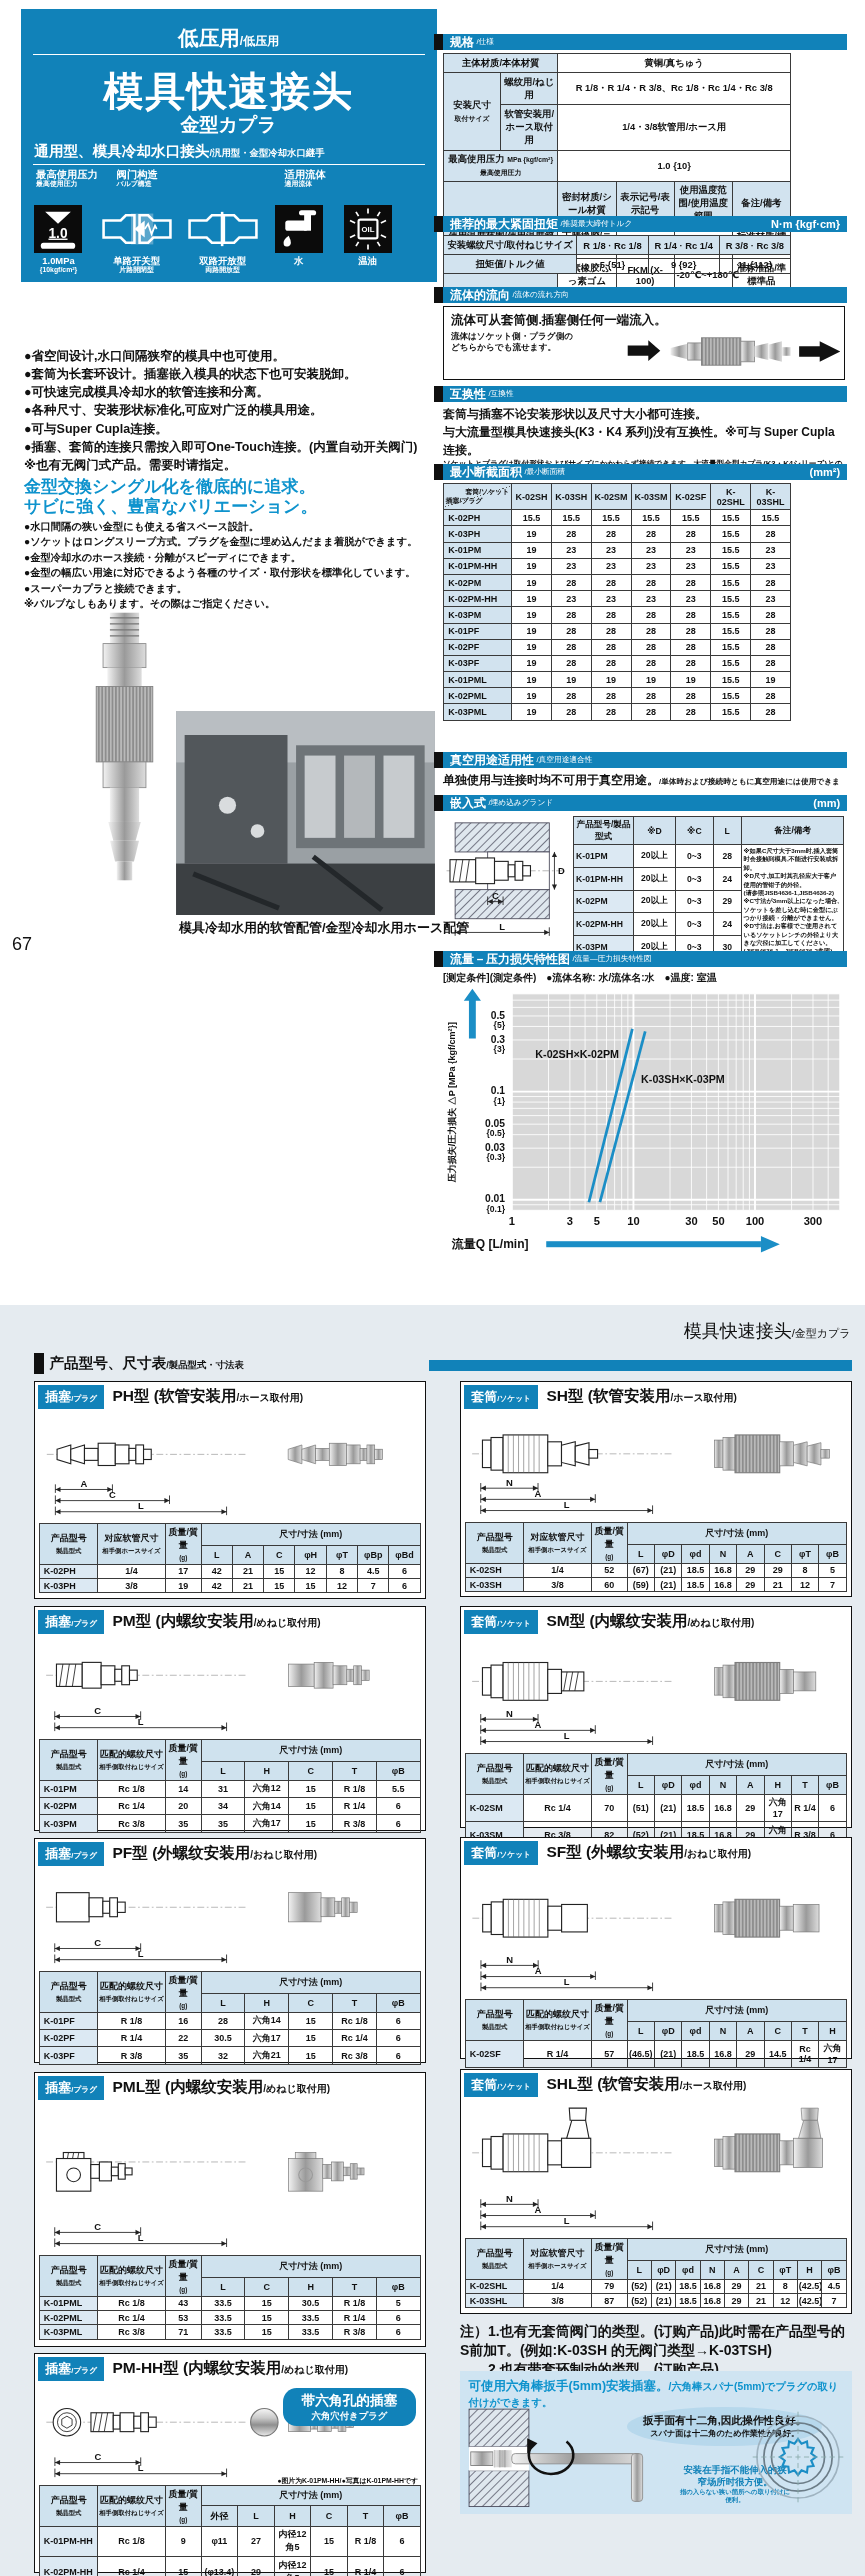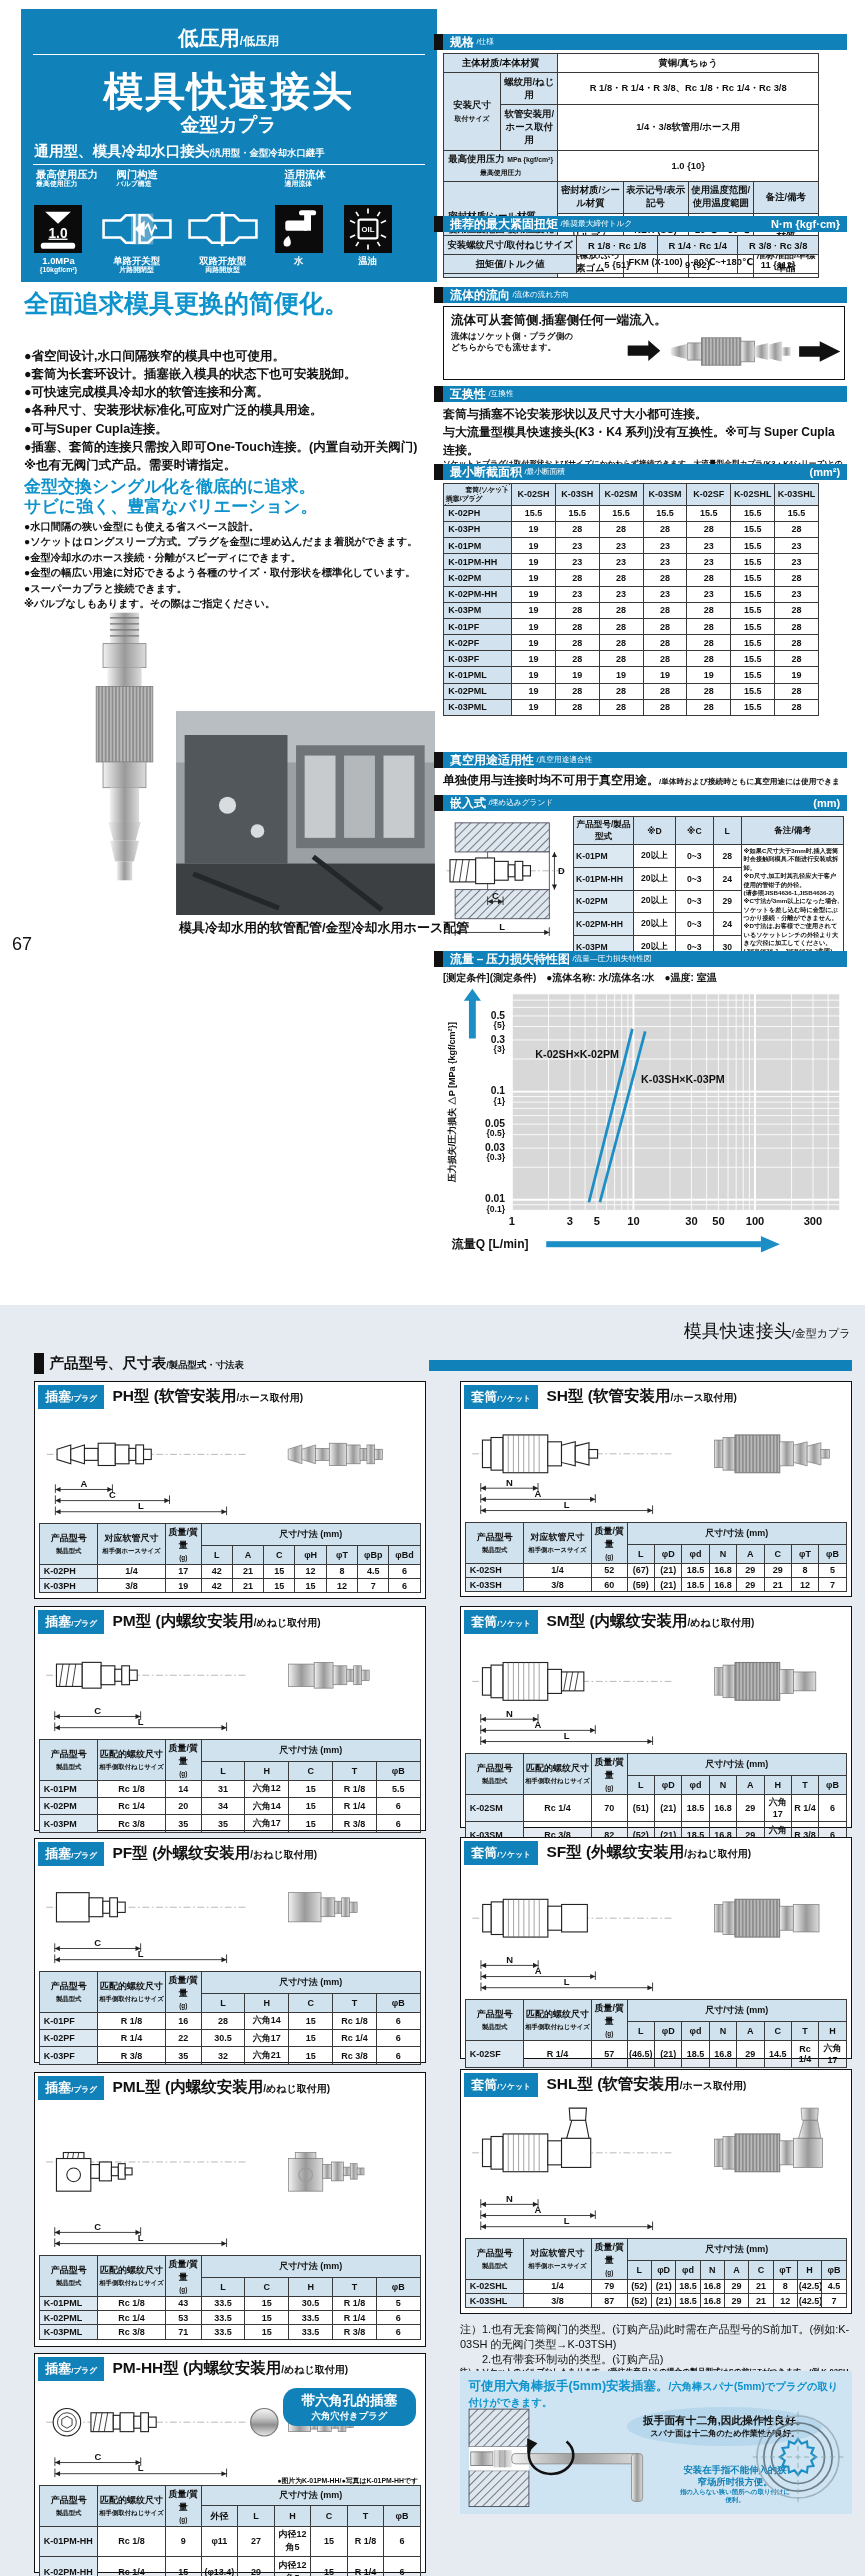--- a/index.html
+++ b/index.html
@@ -30,21 +30,21 @@
   .bjp{font-size:10.3px;font-weight:700;line-height:1.5}
   #photo-caption{position:absolute;left:179px;top:919px;font-size:13px;font-weight:bold}
   #pageno{position:absolute;left:12px;top:934px;font-size:18px;font-weight:normal}
   
   #rc{position:absolute;left:443px;top:0;width:404px;height:1297px}
   .sbar{position:absolute;left:0;width:404px;height:16.3px;background:#1182b9;color:#fff;display:flex;align-items:center;padding:0 6.9px;box-sizing:border-box;font-weight:bold;font-size:12px}
   .sbar::before{content:"";position:absolute;left:-8.6px;width:8.6px;top:0;bottom:0;background:#101010}
   .sbar .jp{font-size:7.7px;margin-left:2.6px;font-weight:normal}
   .sbar .unit{margin-left:auto;font-size:11px}
   table{border-collapse:collapse}
-  .tb{width:376px;font-size:9.4px;font-weight:bold;text-align:center;table-layout:fixed}
+  .tb{width:348px;font-size:9.4px;font-weight:bold;text-align:center;table-layout:fixed}
   .tb th,.tb td{border:0.9px solid #3a3a3a;padding:2.6px 1.7px}
   .tb th{background:#d2e3ef}
   .tb small{font-size:6.9px;font-weight:bold}
   .mtx td:first-child{background:#d2e3ef;text-align:left;padding-left:4.3px}
   .corner{position:relative;height:20.6px;background:linear-gradient(to bottom right,#d2e3ef 49.6%,#555 49.6%,#555 50.4%,#d2e3ef 50.4%)}
   .corner span{position:absolute;font-size:6.9px}
   .corner .ctr{top:0.9px;right:1.7px}.corner .cbl{bottom:0.9px;left:1.7px}
   .flowbox{position:absolute;left:0;width:400px;border:1.7px solid #101010;background:#fff}
   .flowbox .t1{font-size:12.5px;font-weight:bold;margin:5.2px 0 1.7px 6.9px}
   .flowbox .t2{font-size:8.6px;font-weight:bold;margin-left:6.9px;line-height:1.25}
@@ -73,21 +73,21 @@
   .ctable{width:calc(100% - 8.6px);margin:1.7px 4.3px 4.3px;font-size:9px;font-weight:bold;text-align:center;table-layout:fixed}
   .ctable th,.ctable td{border:0.9px solid #3a3a3a;padding:1.7px 0.9px;overflow:hidden}
   .ctable thead th{background:#cfe2ee}
   .ctable tbody td:first-child{background:#dce9f3;text-align:left;padding-left:3.4px}
   .ctable small{font-size:6.4px;font-weight:bold}
   .badge{position:absolute;right:8.6px;top:34px;background:#1182b9;color:#fff;border-radius:13.7px;
          text-align:center;font-weight:bold;font-size:13.7px;padding:5.2px 19px;line-height:1.2}
   .badge small{display:block;font-size:9.4px}
   .pcap{position:absolute;right:6.9px;font-size:6.9px;font-weight:bold}
   #notes{position:absolute;left:460px;width:392px}
-  .ncn{font-size:11px;font-weight:normal;line-height:1.35}
+  .ncn{font-size:14px;font-weight:bold;line-height:1.35}
   .njp{font-size:7.7px;font-weight:bold;line-height:1.35}
   #hexpanel{position:absolute;left:460px;width:392px;background:#cfe4f2}
   #hex-title{color:#0e93cd;font-weight:bold;font-size:12.5px;padding:6.9px 8.6px 1.7px}
   #hex-title small{font-size:10.3px}
   #hex-callout{position:absolute;left:167px;top:36px;width:185px;background:#b7d8ec;border-radius:50%;
                text-align:center;padding:6.9px 5.2px;font-weight:bold}
   #hex-callout .c1{font-size:10.7px}
   #hex-callout .c2{font-size:8.2px}
   #hex-note{position:absolute;left:219px;top:93px;width:112px;color:#1182b9;text-align:center;font-weight:bold}
   #hex-note .n1{font-size:9.4px;line-height:1.25}
@@ -177,21 +177,20 @@
     </svg>
 
     <div class="icap" style="left:3.4px;width:69px"><span>1.0MPa</span><small>{10kgf/cm²}</small></div>
     <div class="icap" style="left:79px;width:74px"><span>单路开关型</span><small>片路開閉型</small></div>
     <div class="icap" style="left:165px;width:74px"><span>双路开放型</span><small>両路開放型</small></div>
     <div class="icap" style="left:254px;width:48px"><span>水</span></div>
     <div class="icap" style="left:323px;width:48px"><span>温油</span></div>
   </div>
 
   <div class="hl" id="hl-cn">
-    <div>全面追求模具更换的简便化。</div>
   </div>
   <div id="bul-cn">
       <div class="b">●省空间设计,水口间隔狭窄的模具中也可使用。</div>
       <div class="b">●套筒为长套环设计。插塞嵌入模具的状态下也可安装脱卸。</div>
       <div class="b">●可快速完成模具冷却水的软管连接和分离。</div>
       <div class="b">●各种尺寸、安装形状标准化,可应对广泛的模具用途。</div>
       <div class="b">●可与Super Cupla连接。</div>
       <div class="b">●插塞、套筒的连接只需按入即可One-Touch连接。(内置自动开关阀门)</div>
       <div class="b">※也有无阀门式产品。需要时请指定。</div>
     </div>

